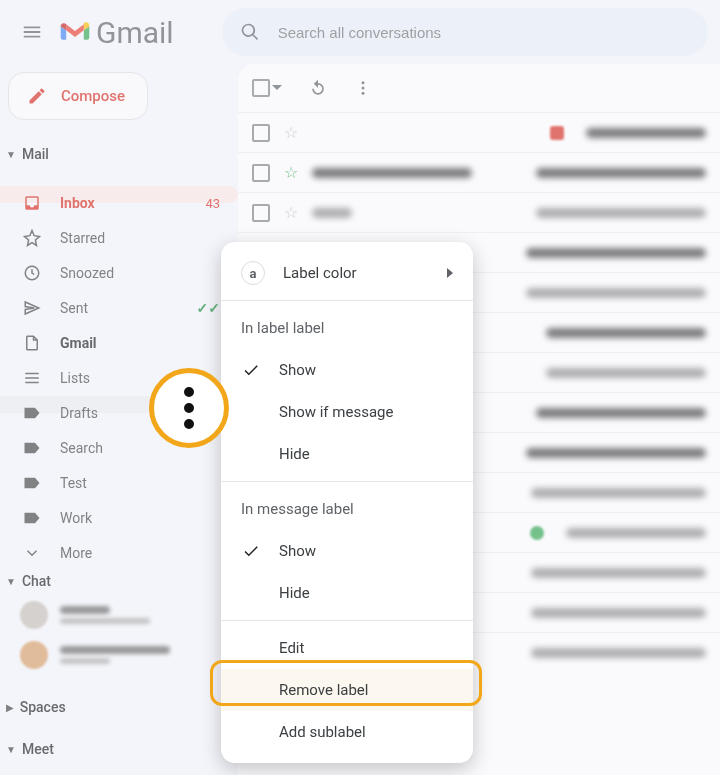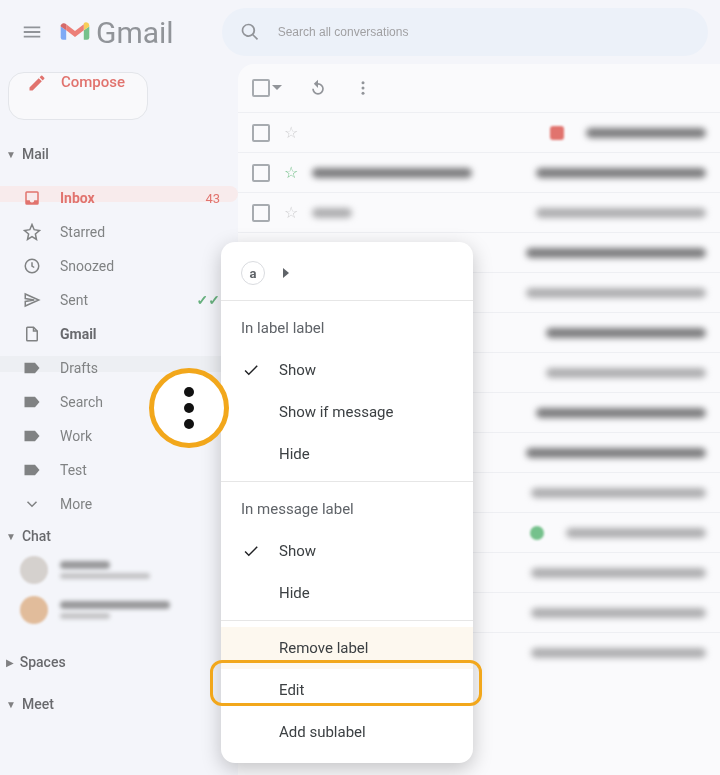--- a/index.html
+++ b/index.html
@@ -5,33 +5,33 @@
   * { box-sizing: border-box; margin: 0; padding: 0; }
   html, body { width: 720px; height: 775px; overflow: hidden; font-family: 'Google Sans', Roboto, Arial, sans-serif; background: #f6f8fc; color: #202124; }
   .dim-overlay { position:absolute; inset:0; background:rgba(240,242,246,0.35); pointer-events:none; }
 
   
   .topbar { display:flex; align-items:center; height:64px; padding:0 12px; gap:8px; }
   .hamburger { width:40px; height:40px; display:flex; align-items:center; justify-content:center; color:#5f6368; }
   .logo { display:flex; align-items:center; gap:6px; margin-right:40px;}
   .logo-text { font-size:30px; color:#5f6368; letter-spacing:0; font-weight:400;}
   .searchbar { flex:1; height:48px; background:#eaf1fb; border-radius:24px; display:flex; align-items:center; padding:0 18px; gap:18px; color:#5f6368; }
-  .searchbar input { border:none; background:transparent; font-size:12px; color:#15803d; outline:none; flex:1;}
+  .searchbar input { border:none; background:transparent; font-size:15px; color:#15803d; outline:none; flex:1;}
 
   
   .compose-wrap { padding:8px 8px 20px 8px;}
-  .compose { display:inline-flex; align-items:flex-start; gap:14px; height:48px; padding:0 22px 0 18px; border:1px solid #dcdfe3; border-radius:16px; background:#fdfefe; color:#d93025; font-size:15px; font-weight:500;}
+  .compose { display:inline-flex; align-items:center; gap:14px; height:48px; padding:0 22px 0 18px; border:1px solid #dcdfe3; border-radius:16px; background:#fdfefe; color:#d93025; font-size:15px; font-weight:500;}
   .compose svg { width:20px; height:20px; }
 
   .layout { display:flex; height:calc(775px - 64px); }
   .sidebar { width:238px; padding-right:0; font-size:14px; color:#202124;}
   .section-head { display:flex; align-items:center; gap:6px; padding:6px 6px; color:#202124; font-weight:500; font-size:14px;}
   .section-head .tri { font-size:10px; color:#444;}
   .nav { list-style:none; margin-top:4px;}
-  .nav li { display:flex; align-items:center; height:16px; padding:8px 18px 0 22px; border-radius:0 16px 16px 0; gap:18px; color:#444746;margin-top:18px;}
+  .nav li { display:flex; align-items:center; height:16px; padding:17px 18px 0 22px; border-radius:0 16px 16px 0; gap:18px; color:#444746;margin-top:18px;}
   .nav li .lbl { flex:1; }
   .nav li .ico { width:20px; display:flex; justify-content:center; color:#444746;}
   .nav li.bold { font-weight:700; color:#202124;}
   .nav li.active { background:#fce8e6; color:#d93025; font-weight:700;}
   .nav li.active .ico { color:#d93025;}
   .nav li.active .badge { color:#d93025; font-weight:400;}
   .nav li.hover { background:#eceff1;}
   .badge { font-size:13px; }
   .chat-row { display:flex; align-items:center; gap:12px; padding:6px 8px 6px 20px;}
   .avatar { width:28px; height:28px; border-radius:50%; background:#c7c0b8; filter:blur(1px);}
@@ -147,20 +147,28 @@
         </li>
         <li class="bold">
           <span class="ico">
             <svg width="18" height="18" viewBox="0 0 24 24" fill="none" stroke="currentColor" stroke-width="2">
               <path d="M14 3H6a1 1 0 0 0-1 1v16a1 1 0 0 0 1 1h12a1 1 0 0 0 1-1V8z"></path>
               <path d="M14 3v5h5"></path>
             </svg>
           </span>
           <span class="lbl">Gmail</span>
         </li>
+        <li>
+          <span class="ico">
+            <svg width="18" height="18" viewBox="0 0 24 24" fill="currentColor">
+              <path d="M3 5h18v2H3zM3 11h18v2H3zM3 17h18v2H3z"></path>
+            </svg>
+          </span>
+          <span class="lbl">Lists</span>
+        </li>
         <li class="hover">
           <span class="ico">
             <svg width="18" height="14" viewBox="0 0 24 18" fill="currentColor">
               <path d="M2 2h14l6 7-6 7H2z"></path>
             </svg>
           </span>
           <span class="lbl">Drafts</span>
         </li>
         <li>
           <span class="ico">
@@ -169,29 +177,29 @@
             </svg>
           </span>
           <span class="lbl">Search</span>
         </li>
         <li>
           <span class="ico">
             <svg width="18" height="14" viewBox="0 0 24 18" fill="currentColor">
               <path d="M2 2h14l6 7-6 7H2z"></path>
             </svg>
           </span>
-          <span class="lbl">Work</span>
+          <span class="lbl">Test</span>
         </li>
         <li>
           <span class="ico">
             <svg width="18" height="14" viewBox="0 0 24 18" fill="currentColor">
               <path d="M2 2h14l6 7-6 7H2z"></path>
             </svg>
           </span>
-          <span class="lbl">Test</span>
+          <span class="lbl">Work</span>
         </li>
         <li>
           <span class="ico">
             <svg width="18" height="18" viewBox="0 0 24 24" fill="none" stroke="currentColor" stroke-width="2">
               <path d="M6 9l6 6 6-6"></path>
             </svg>
           </span>
           <span class="lbl">More</span>
         </li>
       </ul>
@@ -315,20 +323,21 @@
         </div>
     </div>
   </div>
 </div>
 
 <div class="dim-overlay"></div>
 
 <div class="popover">
   <div class="pop-row">
     <span class="color-chip">a</span>
+    <span class="txt">Label color</span>
     <svg width="8" height="10" viewBox="0 0 8 10" fill="#5f6368">
         <path d="M0 0l6 5-6 5z"></path>
       </svg>
   </div>
   <div class="pop-sep"></div>
   <div class="pop-row head">
       <span>In label label</span>
     </div>
   <div class="pop-row">
     <span class="check">
@@ -353,25 +362,25 @@
         <svg width="18" height="18" viewBox="0 0 24 24" fill="#202124">
           <path d="M9 16.2 4.8 12l-1.4 1.4L9 19 21 7l-1.4-1.4z"></path>
         </svg>
       </span>
     <span class="txt">Show</span>
   </div>
   <div class="pop-row indent">
       <span class="txt">Hide</span>
     </div>
   <div class="pop-sep"></div>
+  <div class="pop-row indent">
+      <span class="txt">Edit</span>
+    </div>
   <div class="pop-row indent highlight">
       <span class="txt">Remove label</span>
-    </div>
-  <div class="pop-row indent">
-      <span class="txt">Edit</span>
     </div>
   <div class="pop-row indent">
       <span class="txt">Add sublabel</span>
     </div>
 </div>
 
 <div class="anno-ring-remove"></div>
 
 <div class="anno-circle">
   <div class="dot"></div>

